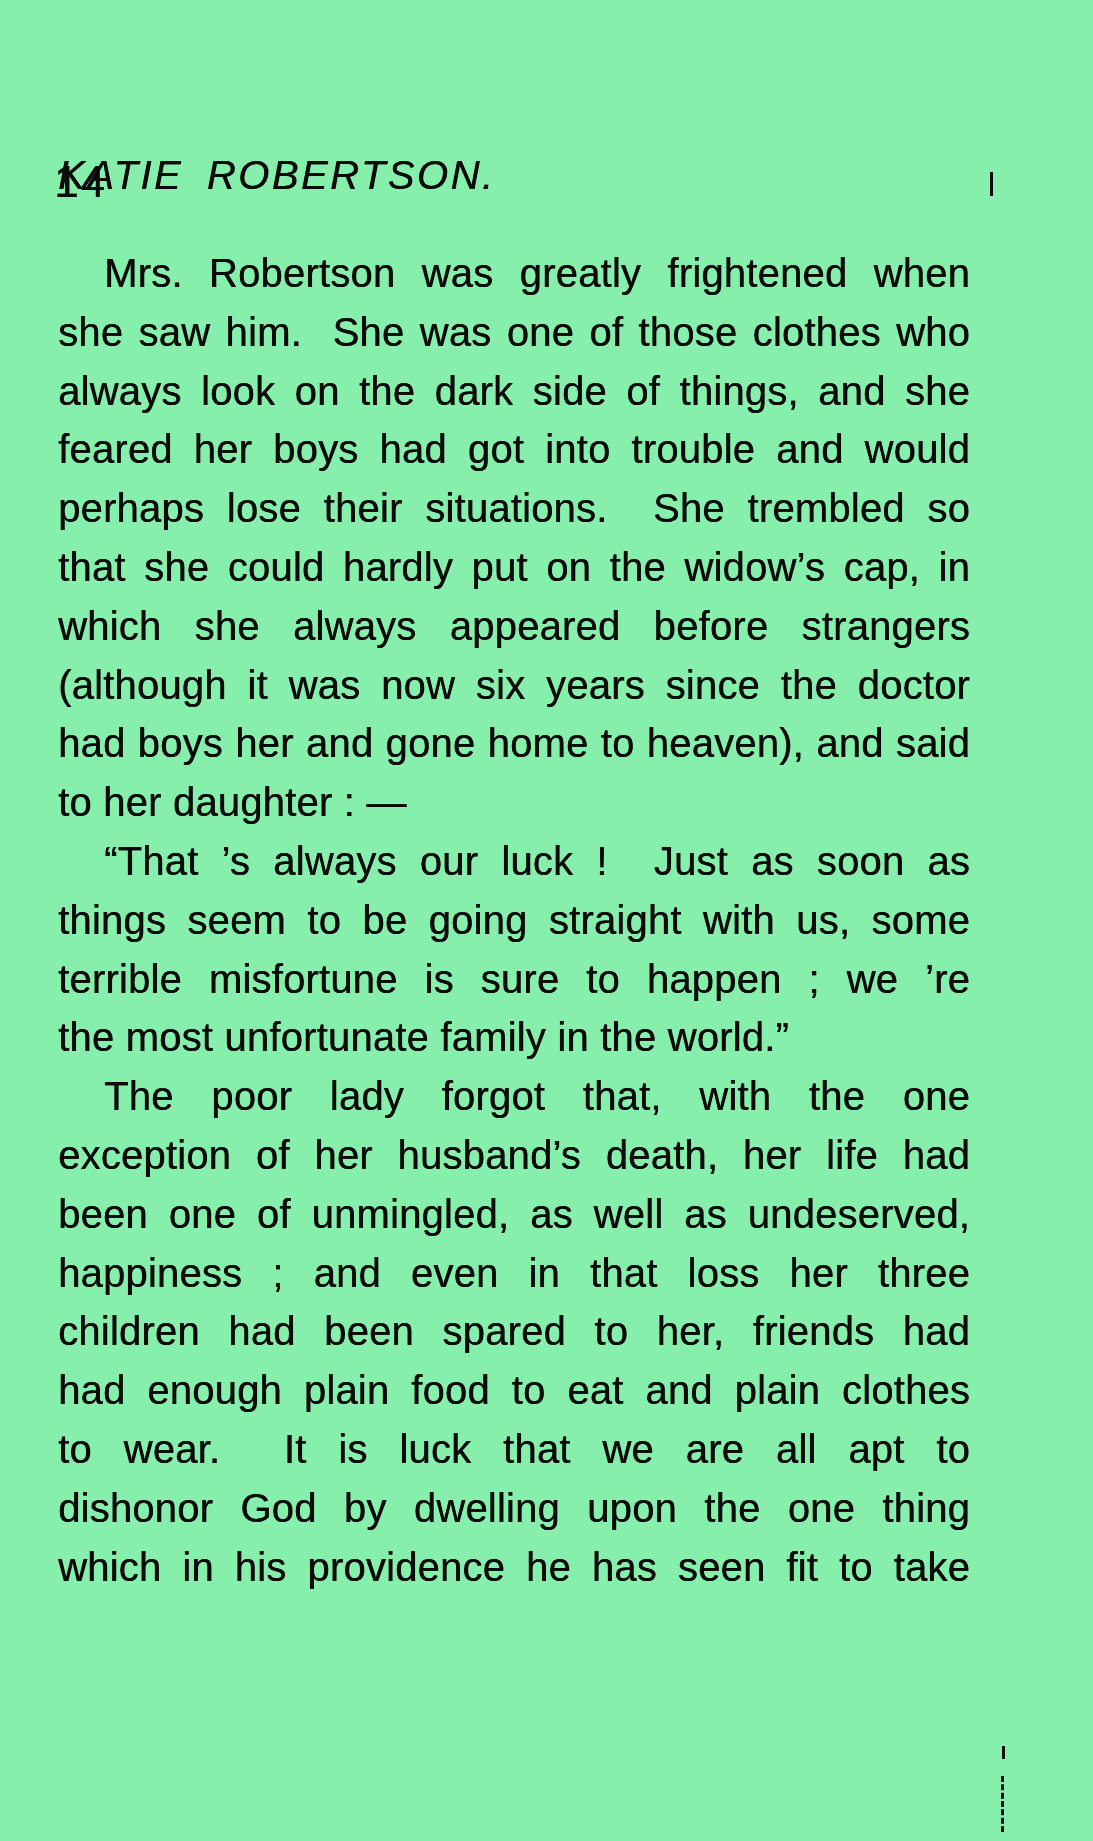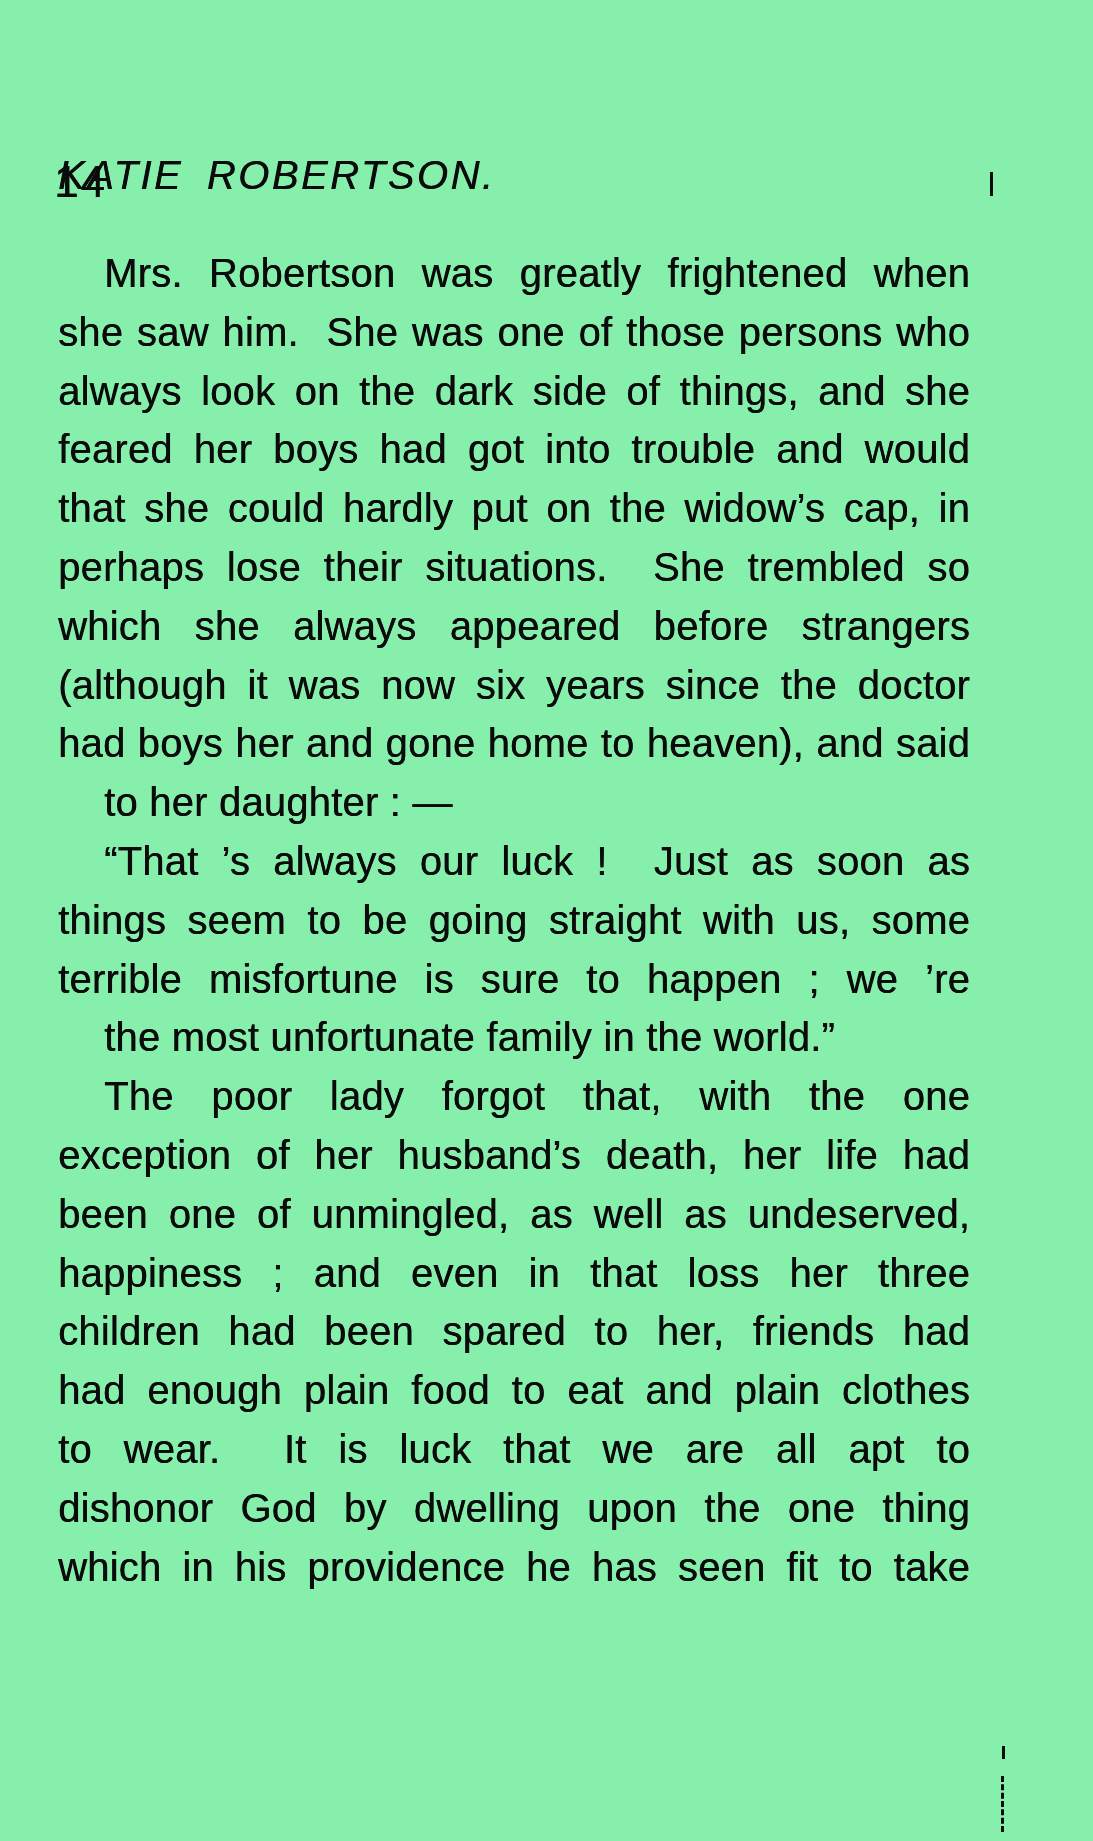--- a/index.html
+++ b/index.html
@@ -35,43 +35,43 @@
     line-height:58.8px;
     letter-spacing:0.2px;
     text-shadow:0.4px 0 currentColor;
   }
   .line{
     height:58.8px;
     text-align:justify;
     text-align-last:justify;
     white-space:pre-wrap;
   }
-  .line.para-end{text-align-last:left;margin-left:46px;}
+  .line.para-end{text-align-last:left;}
   .line.indent{text-indent:46px;}
   .artifact{position:absolute;background:#0b0b0b;}
   .artifact-dashed{
     position:absolute;width:0;background:none;
     border-left:3px dashed #0b0b0b;
   }
 </style>
 </head>
 <body>
 
 <div class="page">
 
   <div class="pagenum">14</div>
   <div class="running-title">KATIE ROBERTSON.</div>
 
   <div class="textblock">
     <div class="line indent">Mrs. Robertson was greatly frightened when</div>
-    <div class="line">she saw him.  She was one of those persons who</div>
+    <div class="line">she saw him.  She was one of those clothes who</div>
     <div class="line">always look on the dark side of things, and she</div>
     <div class="line">feared her boys had got into trouble and would</div>
+    <div class="line">perhaps lose their situations.  She trembled so</div>
     <div class="line">that she could hardly put on the widow’s cap, in</div>
-    <div class="line">perhaps lose their situations.  She trembled so</div>
     <div class="line">which she always appeared before strangers</div>
     <div class="line">(although it was now six years since the doctor</div>
     <div class="line">had boys her and gone home to heaven), and said</div>
     <div class="line para-end">to her daughter : —</div>
     <div class="line indent">“That ’s always our luck !  Just as soon as</div>
     <div class="line">things seem to be going straight with us, some</div>
     <div class="line">terrible misfortune is sure to happen ; we ’re</div>
     <div class="line para-end">the most unfortunate family in the world.”</div>
     <div class="line indent">The poor lady forgot that, with the one</div>
     <div class="line">exception of her husband’s death, her life had</div>

